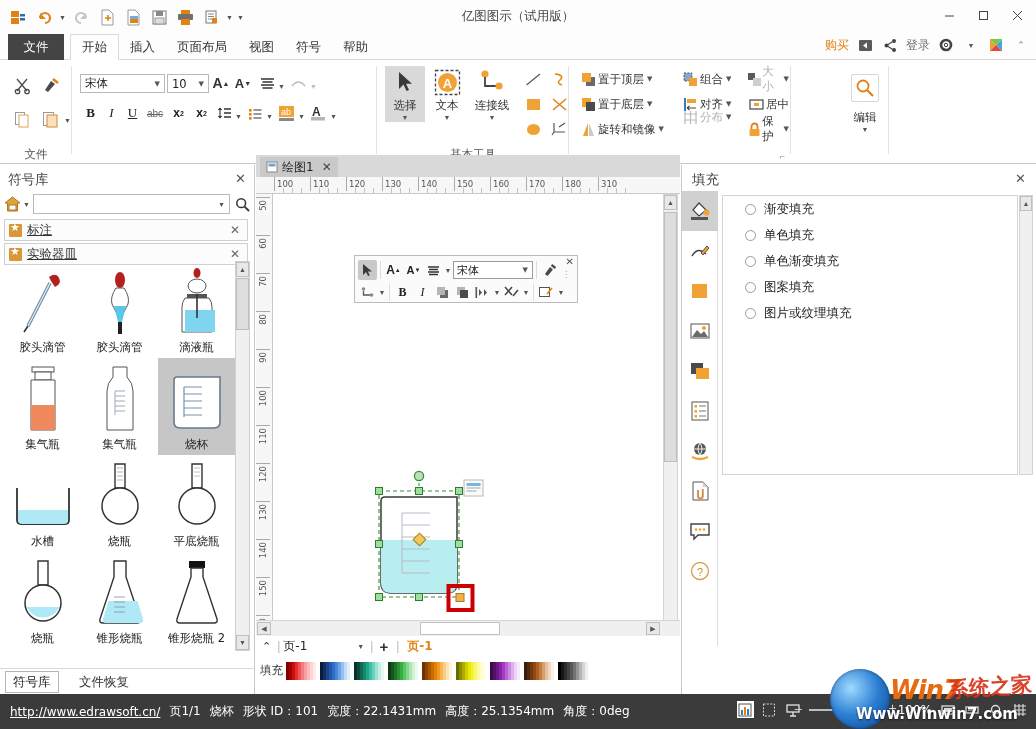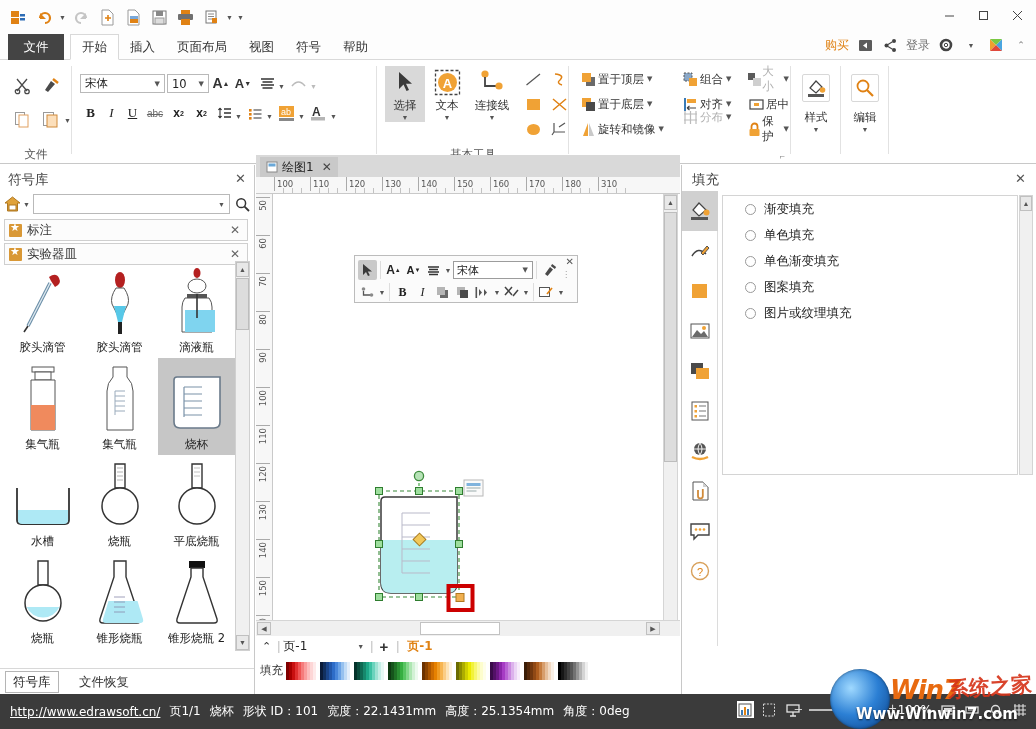--- a/index.html
+++ b/index.html
@@ -103,21 +103,21 @@
   .leftpane { position:absolute; left:0; top:165px; width:255px; height:529px; background:#fff;
               border-right:1px solid #c8c8c8; }
   .lp-title { position:absolute; left:8px; top:6px; font-size:13.5px; color:#444; font-family:"DejaVu Sans",sans-serif;}
   .lp-close { position:absolute; right:8px; top:6px; font-size:13px; color:#555; cursor:pointer; }
   .lp-search { position:absolute; left:4px; top:28px; width:247px; height:22px; display:flex; align-items:center; gap:3px; }
   .searchinput { flex:1; height:20px; border:1px solid #b9b9b9; background:#fff; display:flex; align-items:center; }
   .lp-group {
     position:absolute; left:4px; width:244px; height:22px;
     border:1px solid #cfcfcf; background:#fcfcfc; display:flex; align-items:center; cursor:pointer;
   }
-  .lp-group .gtext { font-size:12.5px; color:#333; margin-left:5px; font-family:"DejaVu Sans",sans-serif;}
+  .lp-group .gtext { font-size:12.5px; color:#333; margin-left:5px; font-family:"DejaVu Sans",sans-serif;text-decoration:underline;}
   .lp-group .gx { margin-left:auto; margin-right:7px; font-size:12px; color:#666; }
   .star { width:13px; height:13px; margin-left:4px; background:#d99836; position:relative; border-radius:1px; }
   .star:after { content:"★"; position:absolute; left:1px; top:-3px; font-size:11px; color:#fff; line-height:13px;}
 
   .symgrid { position:absolute; left:4px; top:96px; width:231px; height:388px; overflow:hidden; }
   .symcell { float:left; width:77px; height:97px; display:flex; flex-direction:column;
              align-items:center; justify-content:flex-end; cursor:pointer; }
   .symcell.sel { background:#c6c6c6; }
   .symcell .sicon { height:72px; display:flex; align-items:flex-end; justify-content:center; }
   .symcell .slabel { font-size:11.5px; color:#222; height:22px; line-height:22px; font-family:"DejaVu Sans",sans-serif;}
@@ -270,20 +270,21 @@
       <div class="qbtn">
         <svg width="17" height="17" viewBox="0 0 17 17">
             <rect x="3" y="2" width="10" height="12" fill="#fff" stroke="#777"></rect>
             <path d="M5 5h6M5 7.5h6M5 10h4" stroke="#888"></path>
             <rect x="9" y="9" width="5" height="5" fill="#e08214"></rect>
           </svg>
       </div>
       <div class="qcaret">▼</div>
       <div class="qcaret">▼</div>
     </div>
+    <div class="apptitle">亿图图示（试用版）</div>
     <div class="winbtns">
       <div class="winbtn">
         <svg width="11" height="11" viewBox="0 0 11 11">
             <path d="M1 6h9" stroke="#444"></path>
           </svg>
       </div>
       <div class="winbtn">
         <svg width="11" height="11" viewBox="0 0 11 11">
             <rect x="1.5" y="1.5" width="8" height="8" fill="none" stroke="#444"></rect>
           </svg>
@@ -600,32 +601,20 @@
               <rect x="2.5" y="7" width="10" height="7" rx="1" fill="#f0a235"></rect>
             </svg>
           </span>
         <span>保护</span>
         <span class="ac">▼</span>
       </div>
       <div class="gdiag">⌐</div>
       <div class="sep"></div>
     </div>
 
-    <div class="rgroup g-style">
-      <div class="ibtn" style="position:absolute;left:11px;top:14px;width:28px;height:28px;border:1px solid #d8d8d8">
-        <svg width="21" height="21" viewBox="0 0 21 21">
-            <path d="M4 10 L10 3 L16 9 L10 15 Z" fill="#fff" stroke="#444" stroke-width="1.2"></path>
-            <circle cx="16.5" cy="12" r="2.8" fill="#f0a235"></circle>
-            <rect x="2" y="16" width="16" height="3" fill="#555"></rect>
-          </svg>
-      </div>
-      <div style="position:absolute;left:0;top:50px;width:50px;text-align:center;font-size:11.5px;color:#333;font-family:'DejaVu Sans',sans-serif">样式</div>
-      <div style="position:absolute;left:0;top:66px;width:50px;text-align:center;font-size:7px;color:#555;cursor:pointer">▼</div>
-      <div class="sep"></div>
-    </div>
 
     <div class="rgroup g-edit">
       <div class="ibtn" style="position:absolute;left:10px;top:14px;width:28px;height:28px;border:1px solid #d8d8d8">
         <svg width="20" height="20" viewBox="0 0 20 20">
             <circle cx="8" cy="8" r="5.5" fill="none" stroke="#e08214" stroke-width="1.8"></circle>
             <path d="M12 12 L18 18" stroke="#e08214" stroke-width="2.2"></path>
           </svg>
       </div>
       <div style="position:absolute;left:0;top:50px;width:48px;text-align:center;font-size:11.5px;color:#333;font-family:'DejaVu Sans',sans-serif">编辑</div>
       <div style="position:absolute;left:0;top:66px;width:48px;text-align:center;font-size:7px;color:#555;cursor:pointer">▼</div>

